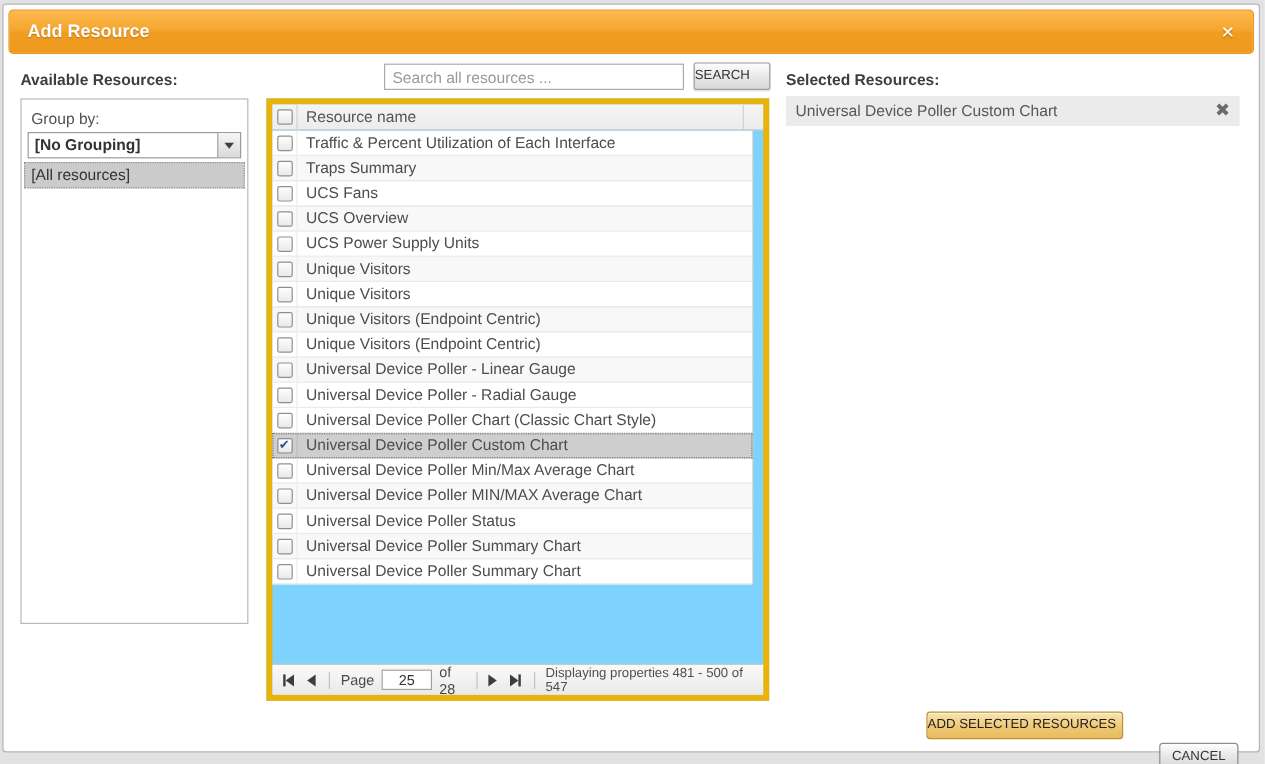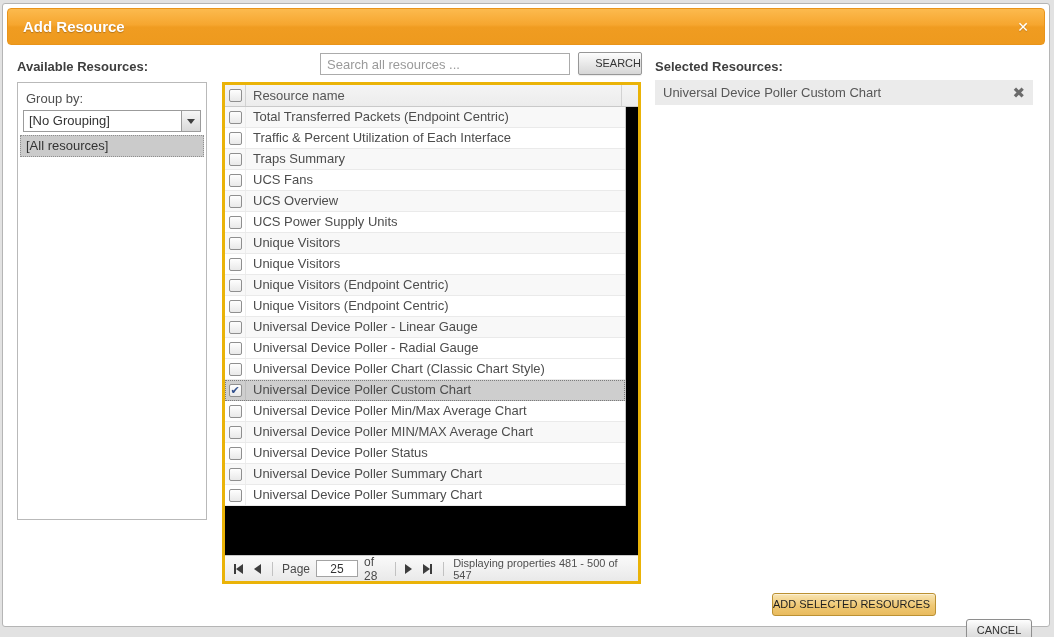--- a/index.html
+++ b/index.html
@@ -22,43 +22,43 @@
   .section-label { position:absolute; font-size:13px; font-weight:bold; color:#3e3e3e; }
   .lbl-available { left:14px; top:55px; }
   .lbl-selected  { left:652px; top:55px; }
 
   .search-input { position:absolute; left:317px; top:49px; width:250px; height:22px;
                   border:1px solid #ababab; padding:0 6px; font-size:13px; color:#444;
                   font-family:inherit; background:#fff; }
   .search-input::placeholder { color:#9a9a9a; opacity:1; }
   .btn-search { position:absolute; left:575px; top:48px; width:64px; height:23px;
                 border:1px solid #979797; border-radius:2px; font-size:11px; color:#333;
-                background:linear-gradient(#fdfdfd,#e9e9e9 50%,#d7d7d7); text-align:right;
+                background:linear-gradient(#fdfdfd,#e9e9e9 50%,#d7d7d7); text-align:left;
                 line-height:21px; cursor:pointer; box-shadow:0 1px 1px rgba(0,0,0,.08); }
 
   
   .group-panel { position:absolute; left:14px; top:78px; width:190px; height:438px;
                  border:1px solid #b9b9b9; background:#fff; }
   .groupby-label { margin:8px 0 4px 8px; font-size:13px; color:#4f4f4f; }
   .fake-select { margin:0 5px; height:22px; border:1px solid #9b9b9b; background:#fff;
-                 display:flex; cursor:pointer; }
+                 display:flex; cursor:pointer;font-weight:bold; }
   .fake-select .sel-text { flex:1; font-size:13px; color:#333; line-height:20px; padding-left:5px;
                            overflow:hidden; white-space:nowrap; }
   .fake-select .sel-btn { width:19px; border-left:1px solid #9b9b9b;
                           background:linear-gradient(#f6f6f6,#d9d9d9);
                           display:flex; align-items:center; justify-content:center; }
   .chev { width:0; height:0; border-left:4px solid transparent; border-right:4px solid transparent;
           border-top:5px solid #3f3f3f; }
   .group-item { margin:3px 2px 0 2px; height:22px; line-height:20px; padding-left:5px;
                 background:#cbcbcb; border:1px dotted #8f8f8f; font-size:13px; color:#333;
                 cursor:pointer; }
 
   
   .table-panel { position:absolute; left:219px; top:78px; width:419px; height:502px;
-                 border:3px solid #eab308; background:#000000; }
+                 border:5px solid #eab308; background:#7dd3fc; }
   .thead { display:flex; height:22px; background:linear-gradient(#f4f4f4,#ececec);
            border-bottom:1px solid #c9c9c9; }
   .thead .cb-cell { border-right:1px solid #d2d2d2; }
   .thead .th-label { flex:1; font-size:13px; color:#555; line-height:21px; padding-left:7px; }
   .thead .gutter-cell { width:17px; border-left:1px solid #d2d2d2; }
 
   .rows { width:401px; border-right:1px solid #c6c6c6; }
   .trow { display:flex; height:21px; border-bottom:1px solid #eaeaea; background:#fff; cursor:pointer; }
   .trow.alt { background:#f8f8f8; }
   .trow .cb-cell { border-right:1px solid #ededed; }
@@ -142,26 +142,20 @@
 
   <div class="table-panel">
     <div class="thead">
       <span class="cb-cell">
         <span class="checkbox"></span>
       </span>
       <span class="th-label">Resource name</span>
       <span class="gutter-cell"></span>
     </div>
     <div class="rows" id="table-rows">
-        <div class="trow alt">
-    <span class="cb-cell">
-      <span class="checkbox"></span>
-    </span>
-    <span class="row-label">Total Transferred Packets (Endpoint Centric)</span>
-  </div>
         <div class="trow">
     <span class="cb-cell">
       <span class="checkbox"></span>
     </span>
     <span class="row-label">Traffic &amp; Percent Utilization of Each Interface</span>
   </div>
         <div class="trow alt">
     <span class="cb-cell">
       <span class="checkbox"></span>
     </span>

